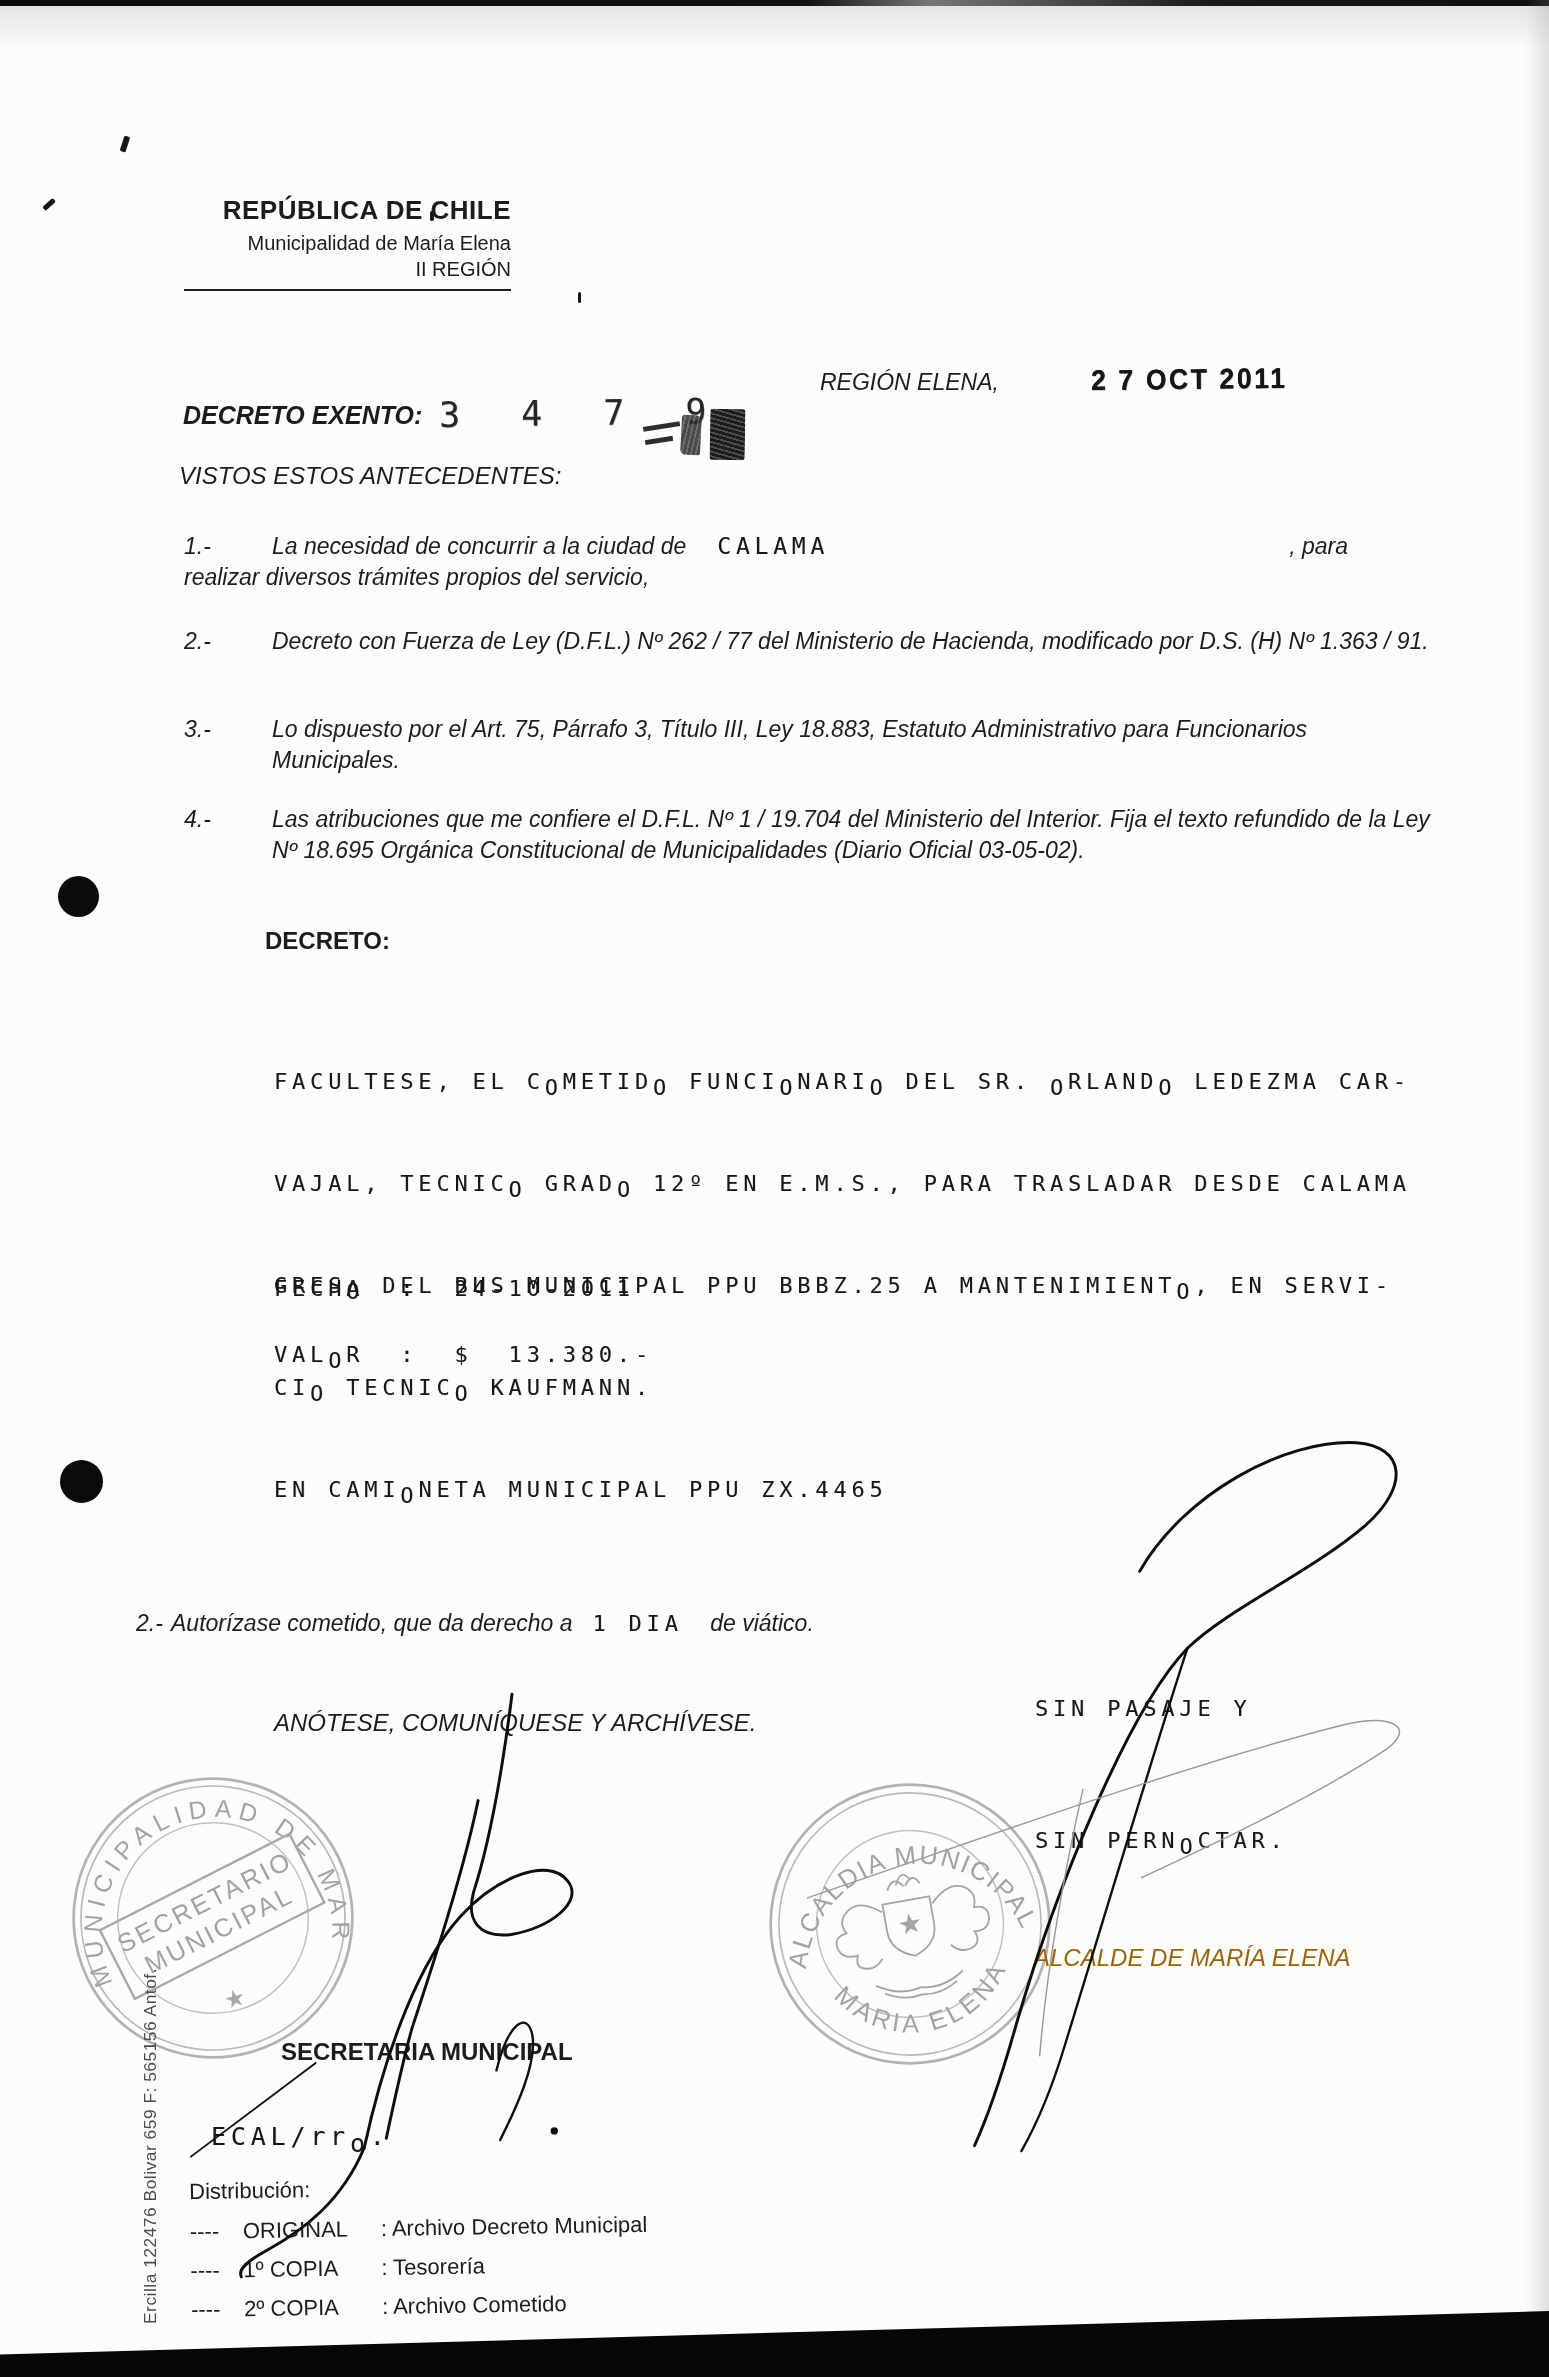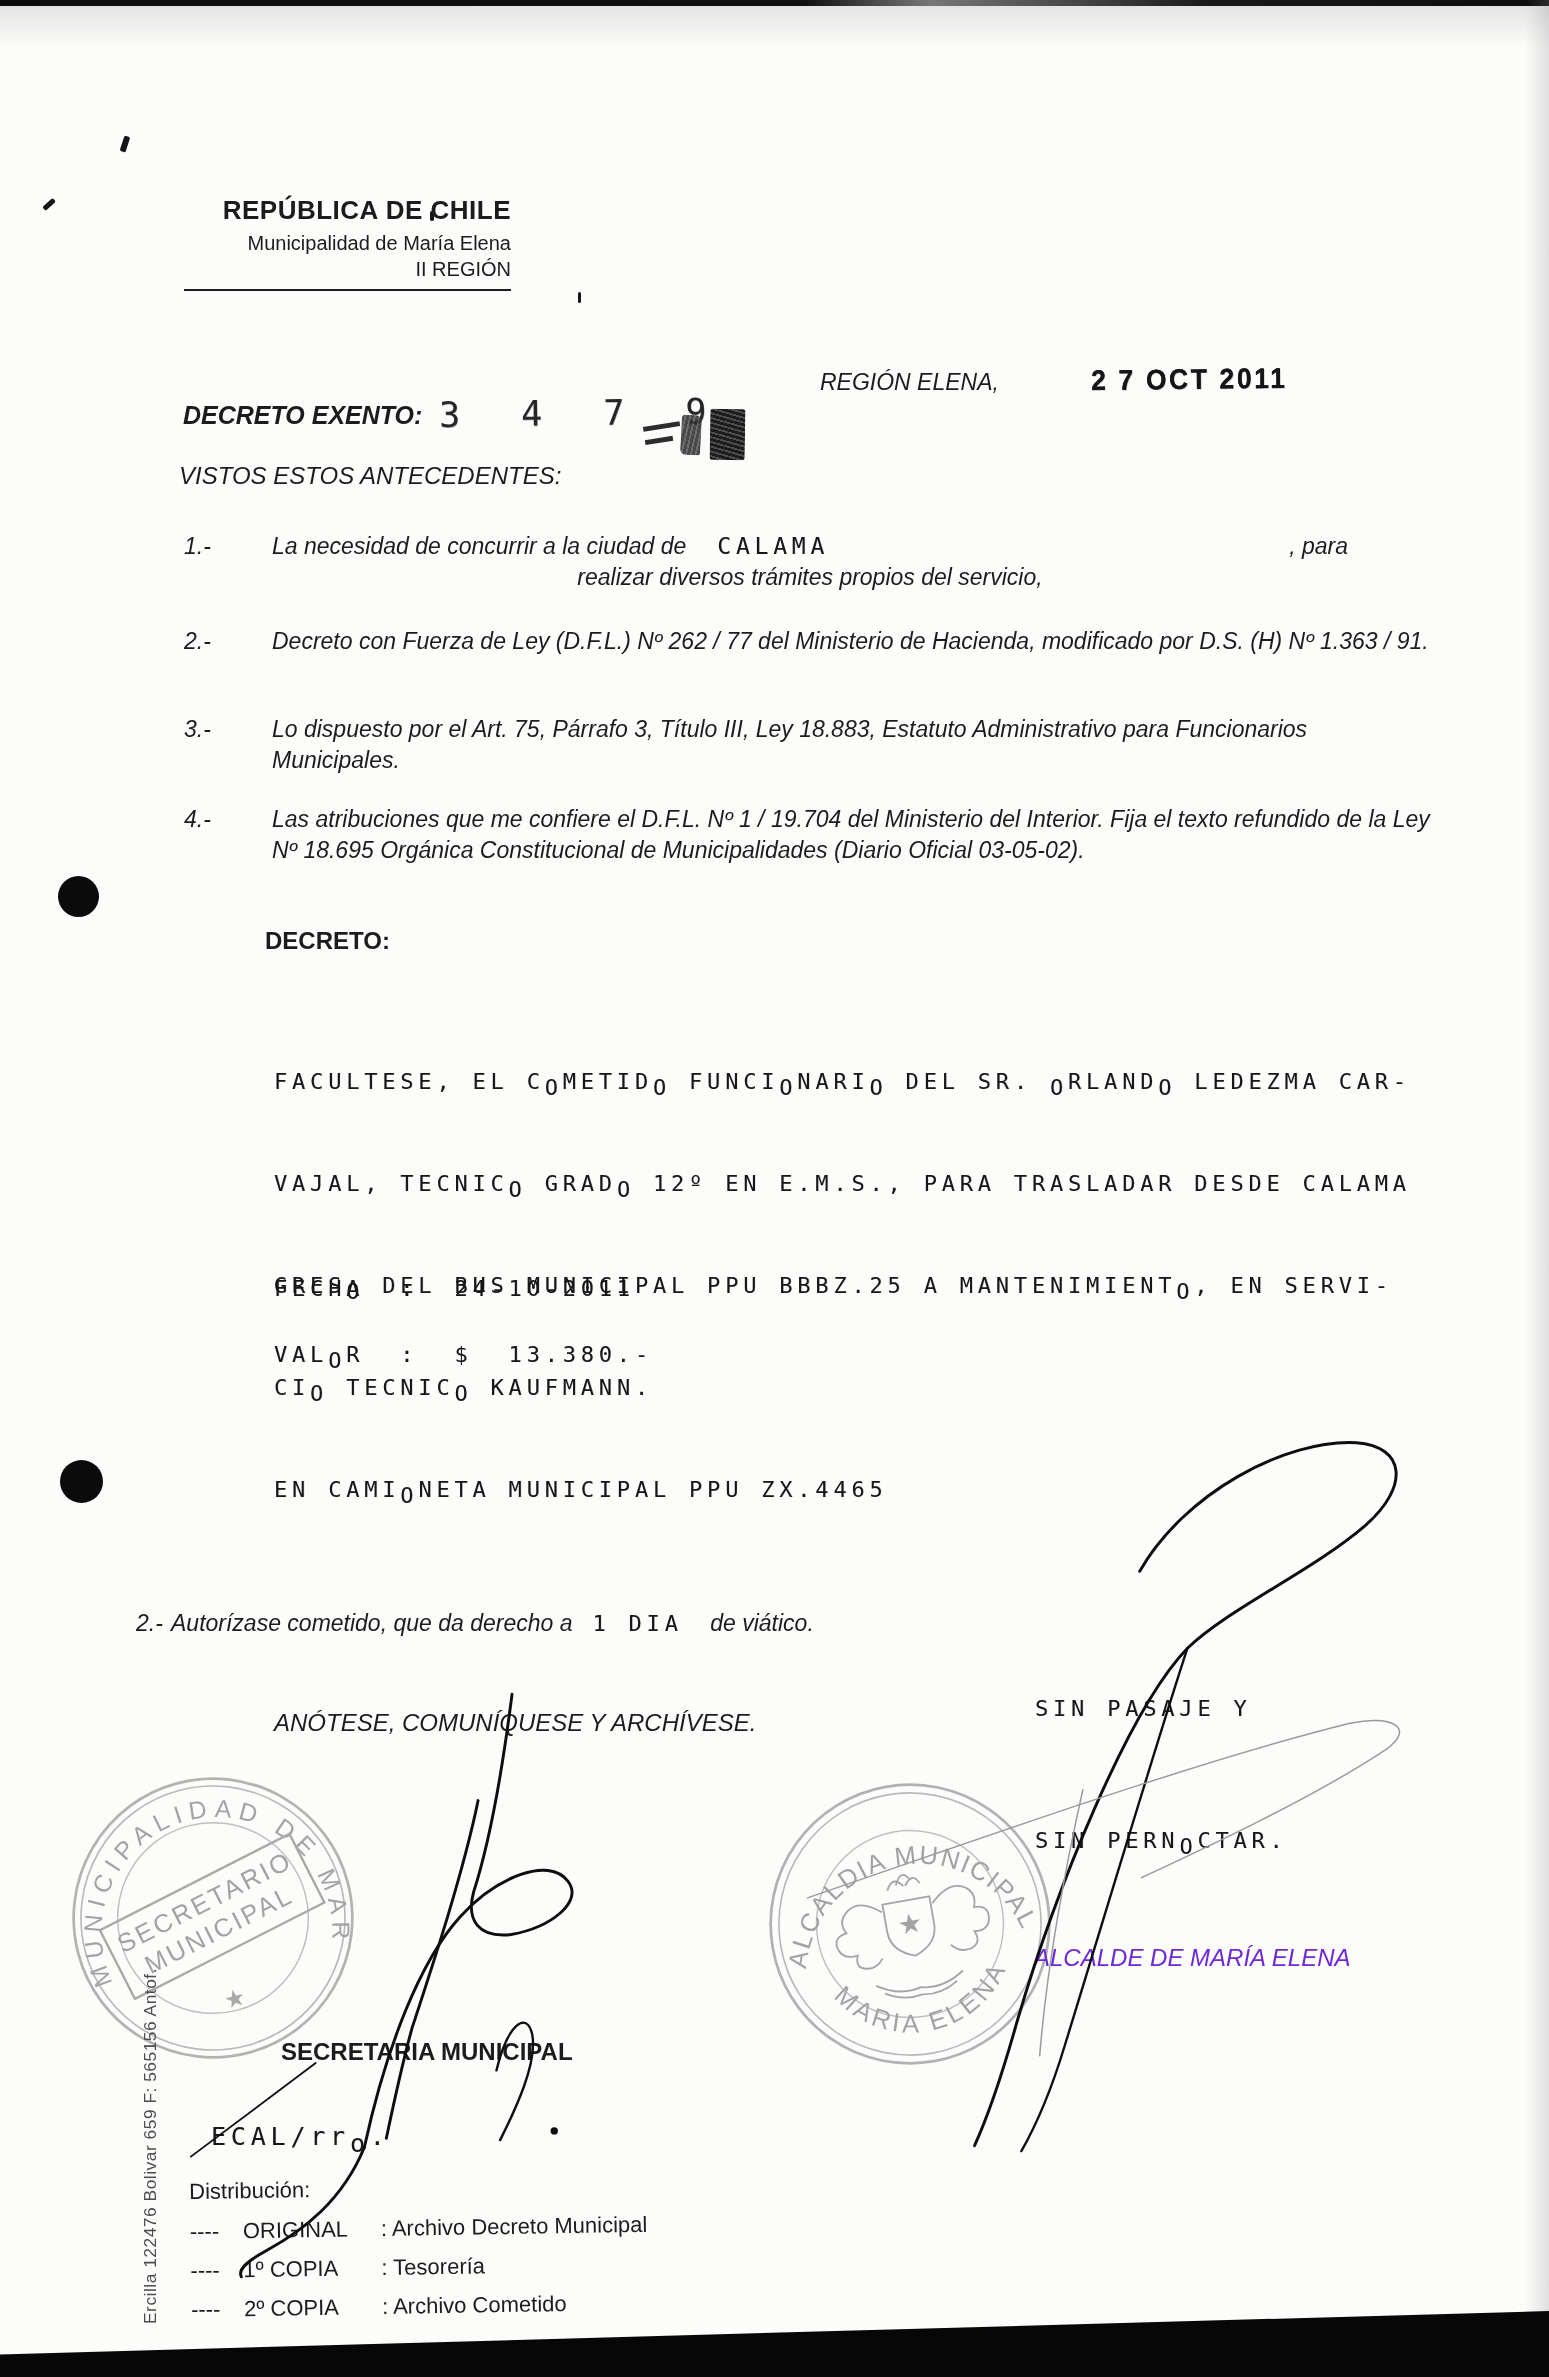--- a/index.html
+++ b/index.html
@@ -59,21 +59,21 @@
   .valor{left:274px;top:1342px;font-size:22px;white-space:pre;}
   .cometido{left:136px;top:1608px;width:918px;}
   .cometido .num{width:35px;}
   .days-typed{font-style:normal;font-size:22px;margin:0 27.5px 0 20px;}
   .allowance{left:1035px;top:1599px;font-size:22px;line-height:44px;white-space:pre;}
   .closing{left:274px;top:1709px;font-size:24px;font-style:italic;}
   
   .stampwrap{opacity:.82;}
   .stamp-secretario{left:59px;top:1764px;width:308px;height:308px;transform:rotate(-15deg);}
   .stamp-alcaldia{left:756px;top:1770px;width:308px;height:308px;transform:rotate(-10deg);}
-  .alcalde-title{left:1034px;top:1944px;font-size:24px;font-style:italic;color:#6d28d9;}
+  .alcalde-title{left:1034px;top:1944px;font-size:24px;font-style:italic;color:#a16207;}
   .secretaria-title{left:281px;top:2038px;font-size:24px;font-weight:bold;}
   .initials{left:211px;top:2122px;font-size:25px;}
   .distribution{left:189px;top:2179px;font-size:22px;transform:rotate(-.9deg);transform-origin:left top;}
   .distribution .hd{margin-bottom:7.3px;}
   .drow{display:flex;line-height:39px;}
   .drow .dash{width:53px;}
   .drow .copy{width:138px;}
   .margin-note{left:140px;top:2324px;width:431px;font-size:17.4px;color:#4c4c4c;
     transform:rotate(-90deg);transform-origin:left top;letter-spacing:0.5px;}
   svg{display:block;}
@@ -109,21 +109,21 @@
 
   <div class="abs vistos">VISTOS ESTOS ANTECEDENTES:</div>
 
   <div class="abs item" style="left:184px;top:531px;width:1252px;flex-wrap:wrap;">
     <span class="num">1.-</span>
     <span>La necesidad de concurrir a la ciudad de</span>
     <span class="typed city-typed">CALAMA</span>
     <span class="spacer"></span>
     <span>, para</span>
     <span style="width:88px;"></span>
-    <span class="body" style="flex:1 0 80%;text-align:center;">realizar diversos trámites propios del servicio,</span>
+    <span class="body" style="flex:1 0 80%;">realizar diversos trámites propios del servicio,</span>
   </div>
   <div class="abs item" style="left:184px;top:626px;width:1252px;">
     <span class="num">2.-</span>
     <span class="body">Decreto con Fuerza de Ley (D.F.L.) Nº 262 / 77 del Ministerio de Hacienda, modificado por D.S. (H) Nº 1.363 / 91.</span>
   </div>
   <div class="abs item" style="left:184px;top:714px;width:1252px;">
     <span class="num">3.-</span>
     <span class="body">Lo dispuesto por el Art. 75, Párrafo 3, Título III, Ley 18.883, Estatuto Administrativo para Funcionarios Municipales.</span>
   </div>
   <div class="abs item" style="left:184px;top:804px;width:1252px;">

